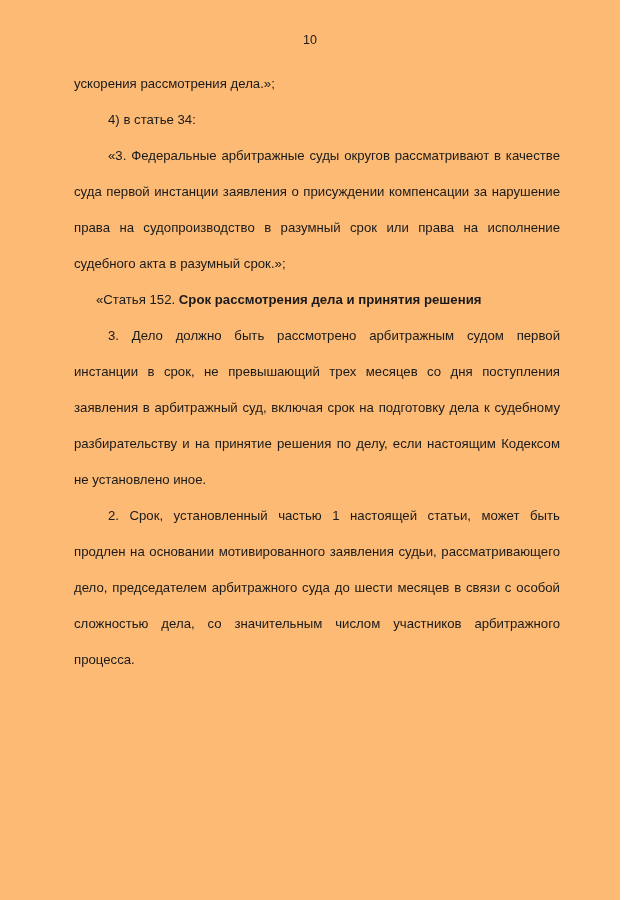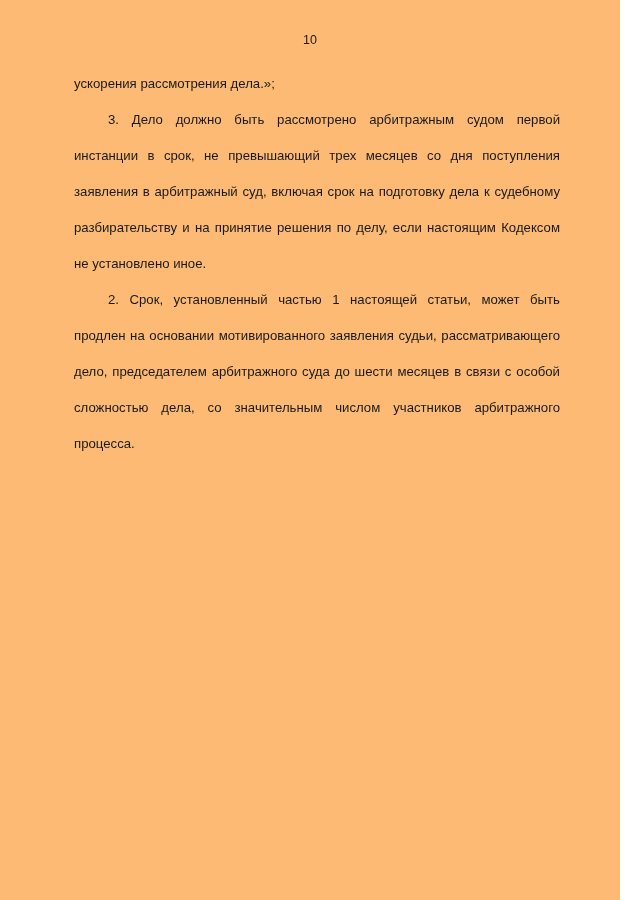--- a/index.html
+++ b/index.html
@@ -57,25 +57,28 @@
 <body>
 
 <div class="page">
 
   <div class="page-number">10</div>
 
   <div class="content">
 
     <p class="just-full">ускорения рассмотрения дела.»;</p>
 
+    <p class="indent">4) в статье 34:</p>
 
 
 
+    <p class="indent just-full">«3. Федеральные арбитражные суды округов рассматривают в качестве суда первой инстанции заявления о присуждении компенсации за нарушение права на судопроизводство в разумный срок или права на исполнение судебного акта в разумный срок.»;</p>
 
 
+    <p class="indent-small"><span>«Статья 152. </span><span class="bold">Срок рассмотрения дела и принятия решения</span></p>
 
     <p class="indent just-full">3. Дело должно быть рассмотрено арбитражным судом первой инстанции в срок, не превышающий трех месяцев со дня поступления заявления в арбитражный суд, включая срок на подготовку дела к судебному разбирательству и на принятие решения по делу, если настоящим Кодексом не установлено иное.</p>
 
     <p class="indent just-full">2. Срок, установленный частью 1 настоящей статьи, может быть продлен на основании мотивированного заявления судьи, рассматривающего дело, председателем арбитражного суда до шести месяцев в связи с особой сложностью дела, со значительным числом участников арбитражного процесса.</p>
 
   </div>
 
 </div>
 
 </body></html>

